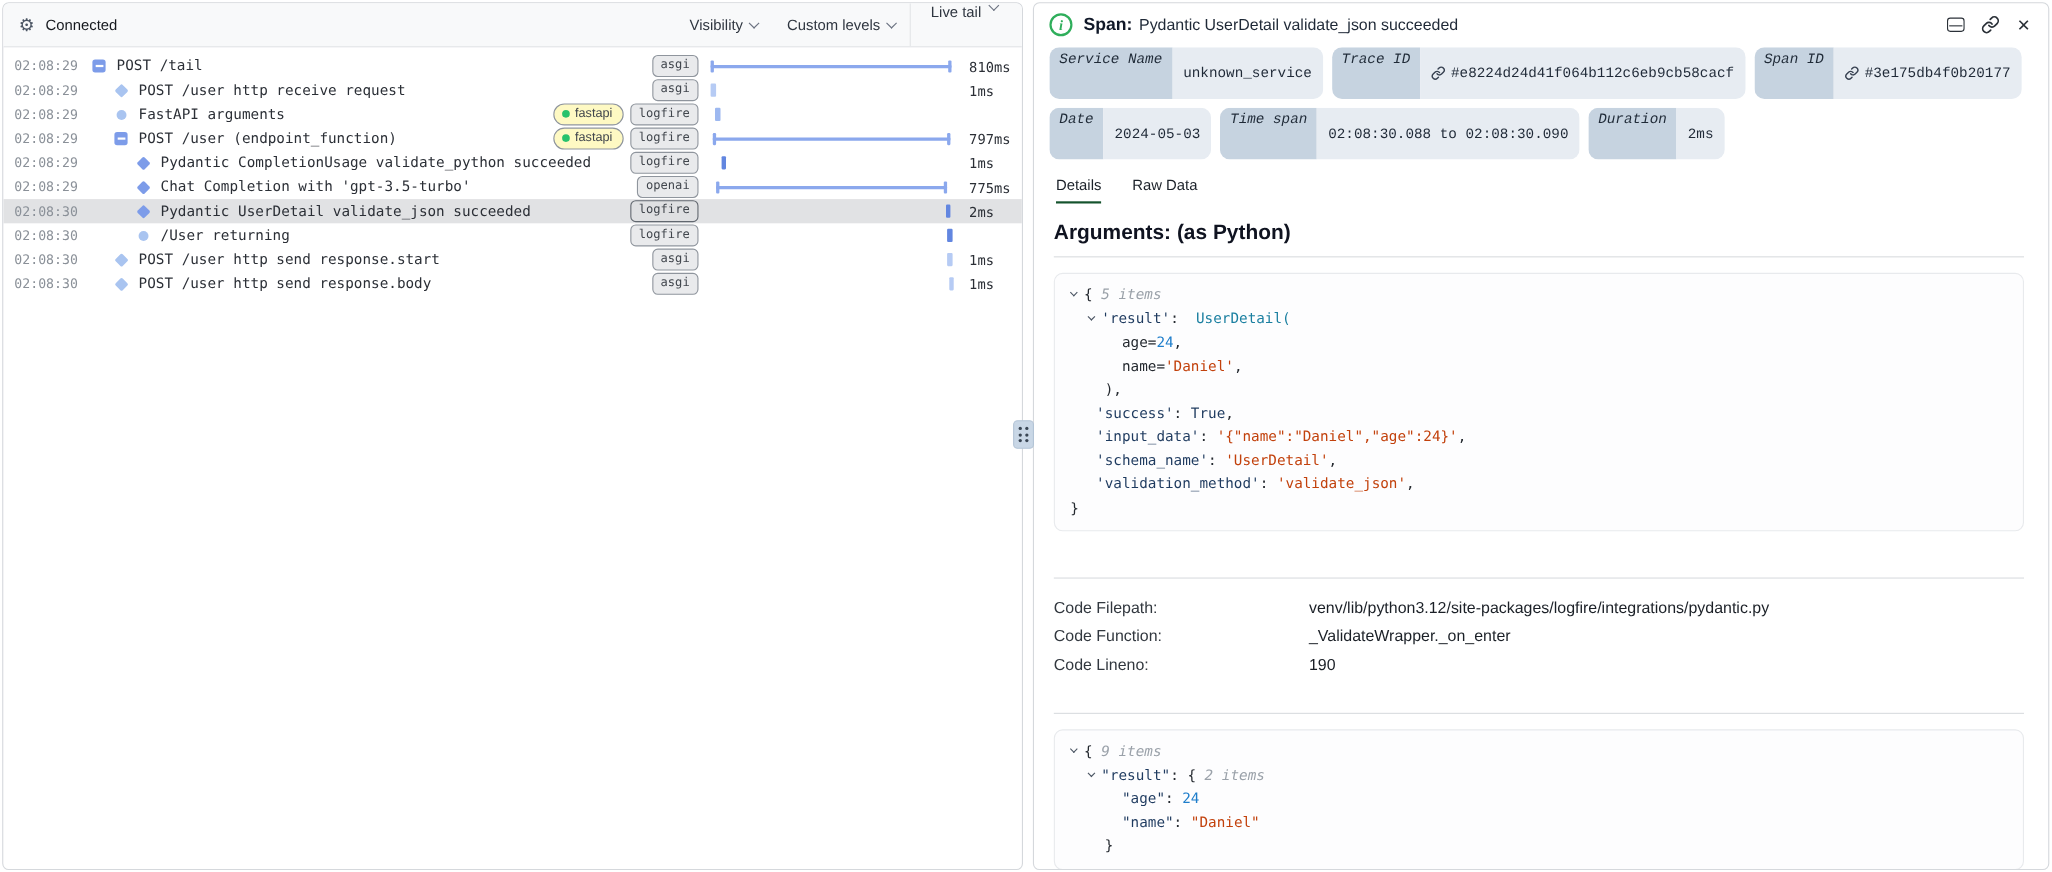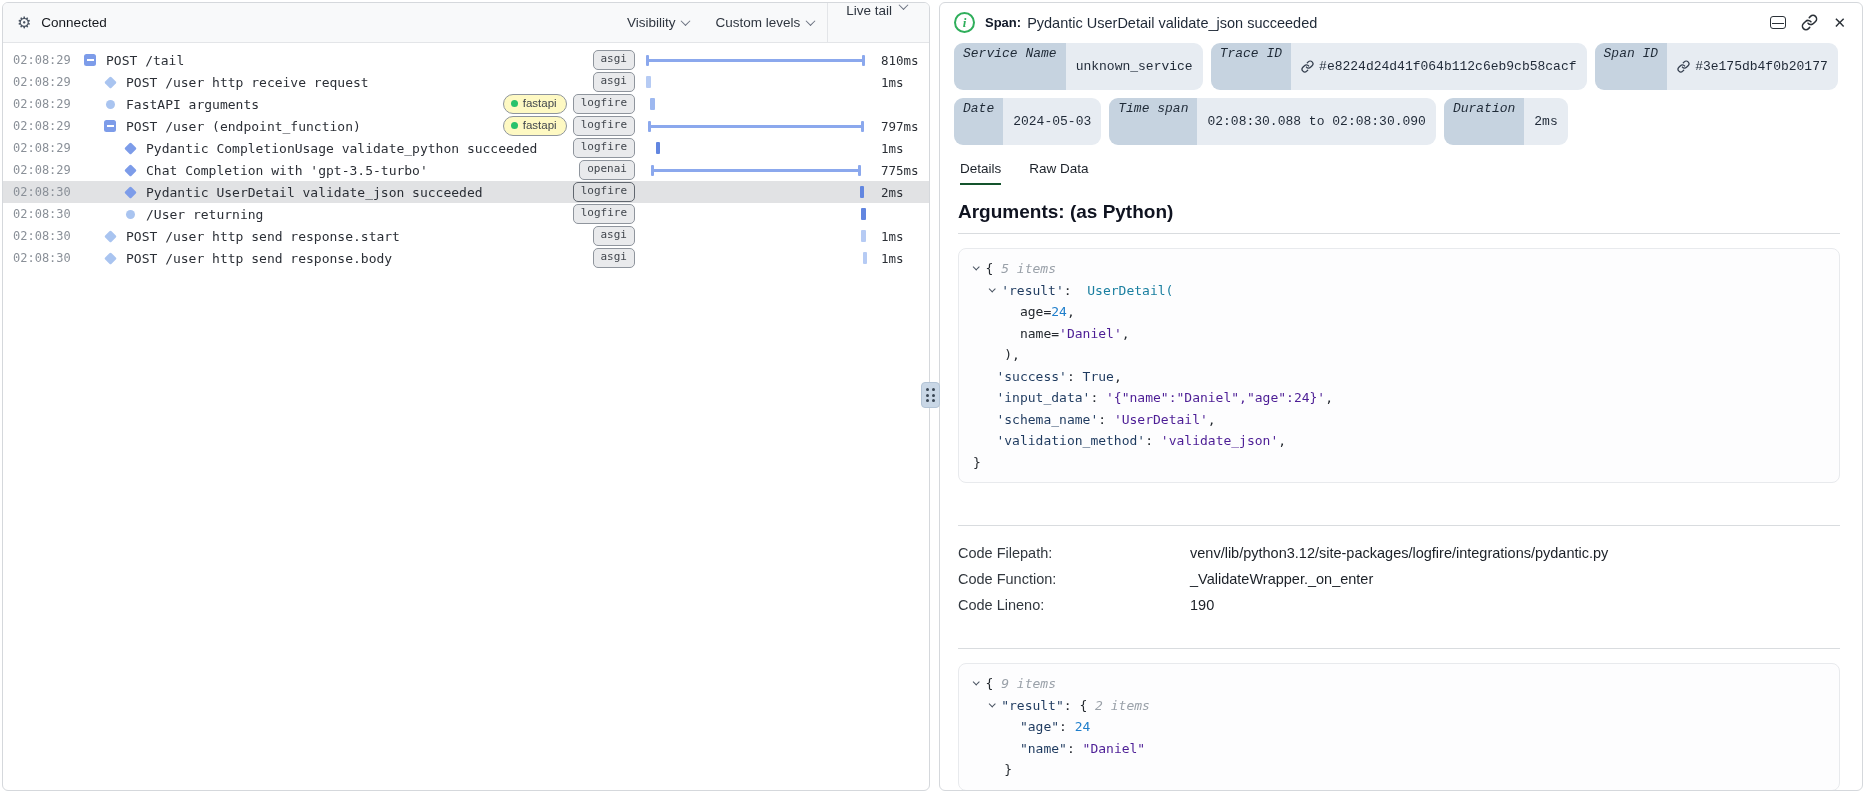--- a/index.html
+++ b/index.html
@@ -58,21 +58,21 @@
               border:1px solid #b3c4d6; border-radius:4px; display:flex; align-items:center; justify-content:center;
               cursor:col-resize; z-index:5; }
   .splitter .grip { display:grid; grid-template-columns:repeat(2,3px); gap:2.5px; }
   .splitter .grip i { width:3px; height:3px; background:#3a4654; border-radius:50%; }
 
   
   .detail-header { flex:none; display:flex; align-items:center; padding:9px 16px 6px 14px; }
   .info-icon { flex:none; width:21px; height:21px; border:2px solid #2fae5b; border-radius:50%; color:#2fae5b;
                display:inline-flex; align-items:center; justify-content:center;
                font-family:"Liberation Serif", serif; font-style:italic; font-weight:700; font-size:13px; margin-right:10px; }
-  .span-kind { font-weight:700; font-size:13px; color:#101828; margin-right:6px; }
+  .span-kind { font-weight:700; font-size:16px; color:#101828; margin-right:6px; }
   .span-title { font-size:14.5px; color:#1f2937; }
   .header-icons { margin-left:auto; display:flex; align-items:center; gap:15px; color:#2b3138; }
   .split-icon { position:relative; width:16px; height:13px; border:1.6px solid #2b3138; border-radius:3px; display:inline-block; cursor:pointer; }
   .split-icon::after { content:''; position:absolute; left:1px; right:1px; top:50%; height:1.6px; background:#2b3138; }
   .link-icon, .close-x { cursor:pointer; display:inline-flex; }
   .close-x { font-family:"DejaVu Sans", sans-serif; font-size:15px; color:#2b3138; }
 
   .badge-list { flex:none; display:flex; flex-wrap:wrap; gap:8px 8px; padding:4px 14px 0; max-width:940px;font-family:Liberation Mono, monospace; }
   .badge { display:inline-flex; font-size:13px; border-radius:9px; overflow:hidden; }
   .badge-label { background:#c6d3e0; color:#1f2a37; font-style:italic; padding:3px 9px; }
@@ -90,21 +90,21 @@
   .rule { border-top:1px solid #d9dcdf; margin:10px 0 14px; }
 
   .code-block { font-family:"DejaVu Sans Mono", monospace; font-size:13px; line-height:21.5px;
                 border:1px solid #e8eaed; border-radius:8px; background:#fdfdfe; padding:9px 14px; }
   .code-block.args { margin-bottom:42px; }
   .code-line { white-space:pre; }
   .caret { display:inline-block; width:1.6ch; }
   .caret .chev { width:5px; height:5px; border-width:1.5px; color:#4b5563; transform:rotate(45deg) translate(-2px,-3px); }
   .tk-p { color:#24292f; }
   .tk-k { color:#1e3a5f; }
-  .tk-s { color:#4c1d95; }
+  .tk-s { color:#c2410c; }
   .tk-n { color:#1f7ecb; }
   .tk-c { color:#1a7fa0; }
   .tk-m { color:#9aa1a9; font-style:italic; }
   .tk-t { color:#24292f; }
 
   .kv-rows { margin:2px 0 30px; }
   .kv-row { display:flex; font-size:14.5px; line-height:26px; color:#23272e; }
   .kv-label { flex:none; width:232px; color:#32383f; }
   .kv-value { color:#1b2027; }
 </style>

